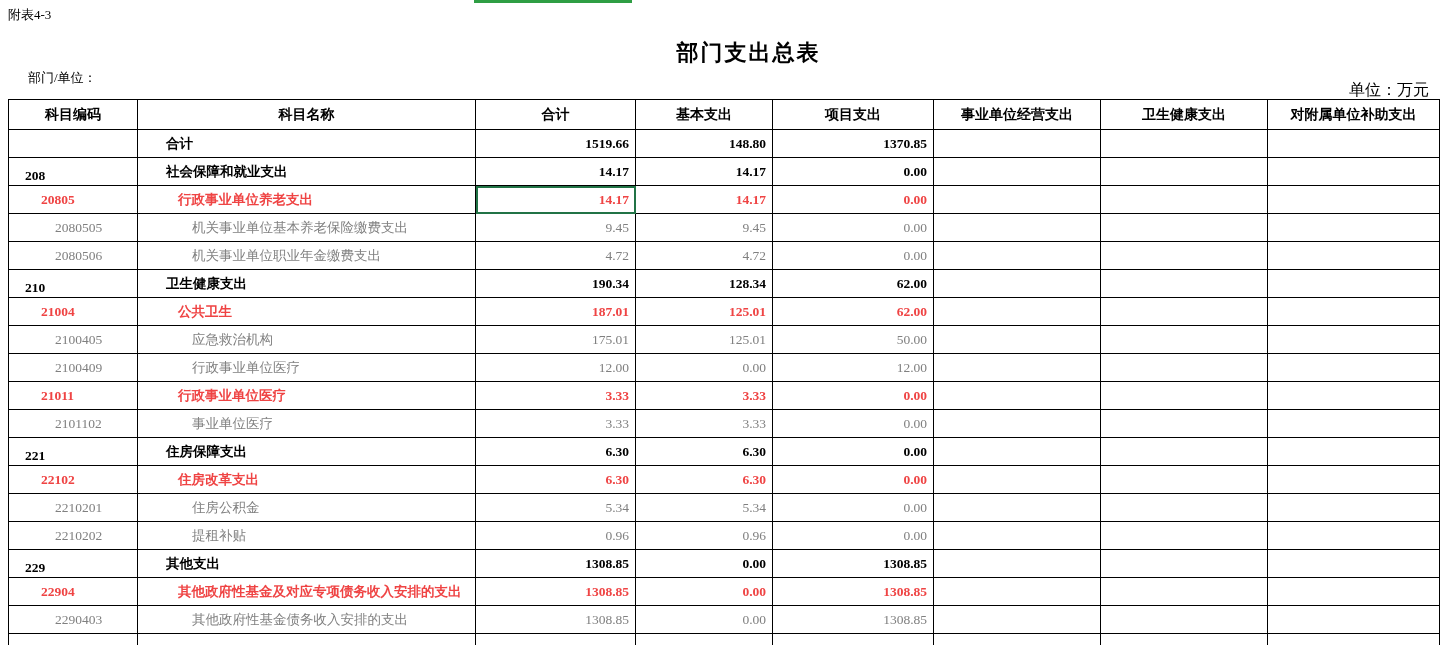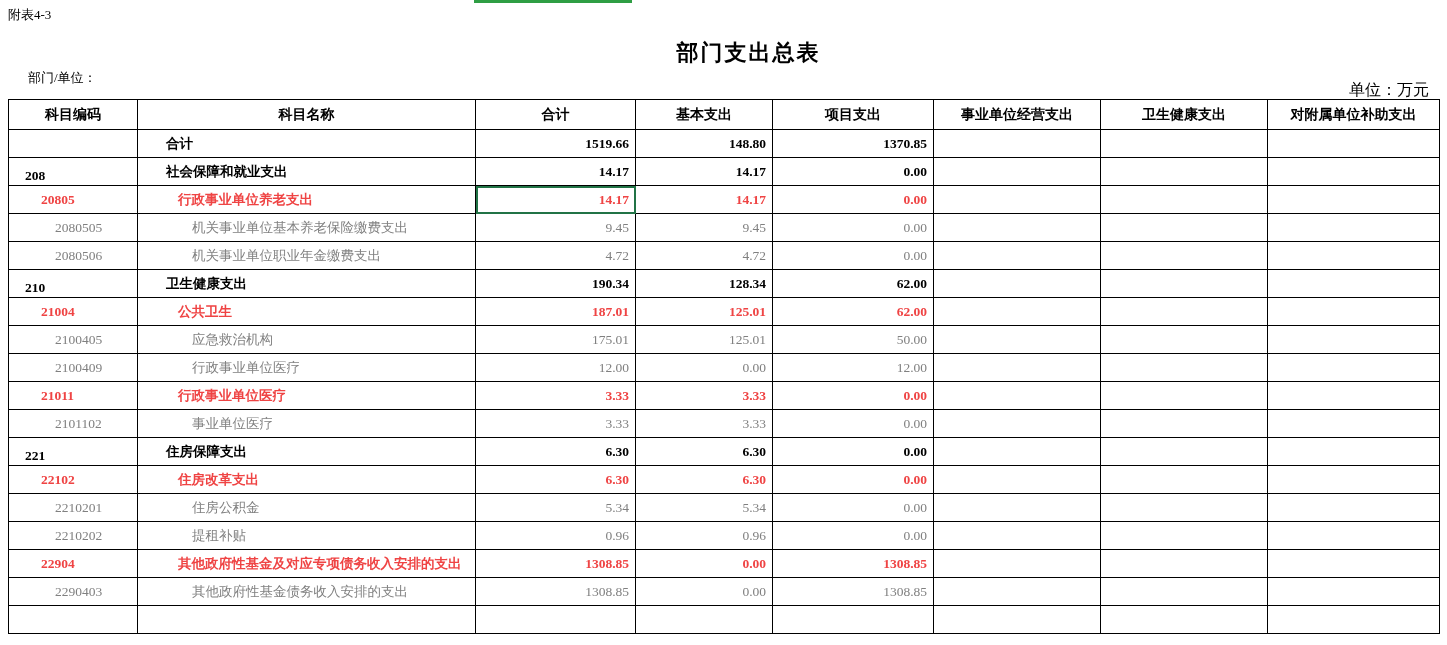--- a/index.html
+++ b/index.html
@@ -293,20 +293,30 @@
         <tr class="lvl3">
           <td class="code"><span class="indent3">2210202</span></td>
           <td class="name"><span class="nm-i3">提租补贴</span></td>
           <td class="num">0.96</td>
           <td class="num">0.96</td>
           <td class="num">0.00</td>
           <td class="num"></td>
           <td class="num"></td>
           <td class="num"></td>
         </tr>
+        <tr class="lvl1">
+          <td class="code"><span class="indent1">229</span></td>
+          <td class="name"><span class="nm-i1">其他支出</span></td>
+          <td class="num">1308.85</td>
+          <td class="num">0.00</td>
+          <td class="num">1308.85</td>
+          <td class="num"></td>
+          <td class="num"></td>
+          <td class="num"></td>
+        </tr>
         <tr class="lvl2">
           <td class="code"><span class="indent2">22904</span></td>
           <td class="name"><span class="nm-i2">其他政府性基金及对应专项债务收入安排的支出</span></td>
           <td class="num">1308.85</td>
           <td class="num">0.00</td>
           <td class="num">1308.85</td>
           <td class="num"></td>
           <td class="num"></td>
           <td class="num"></td>
         </tr>

